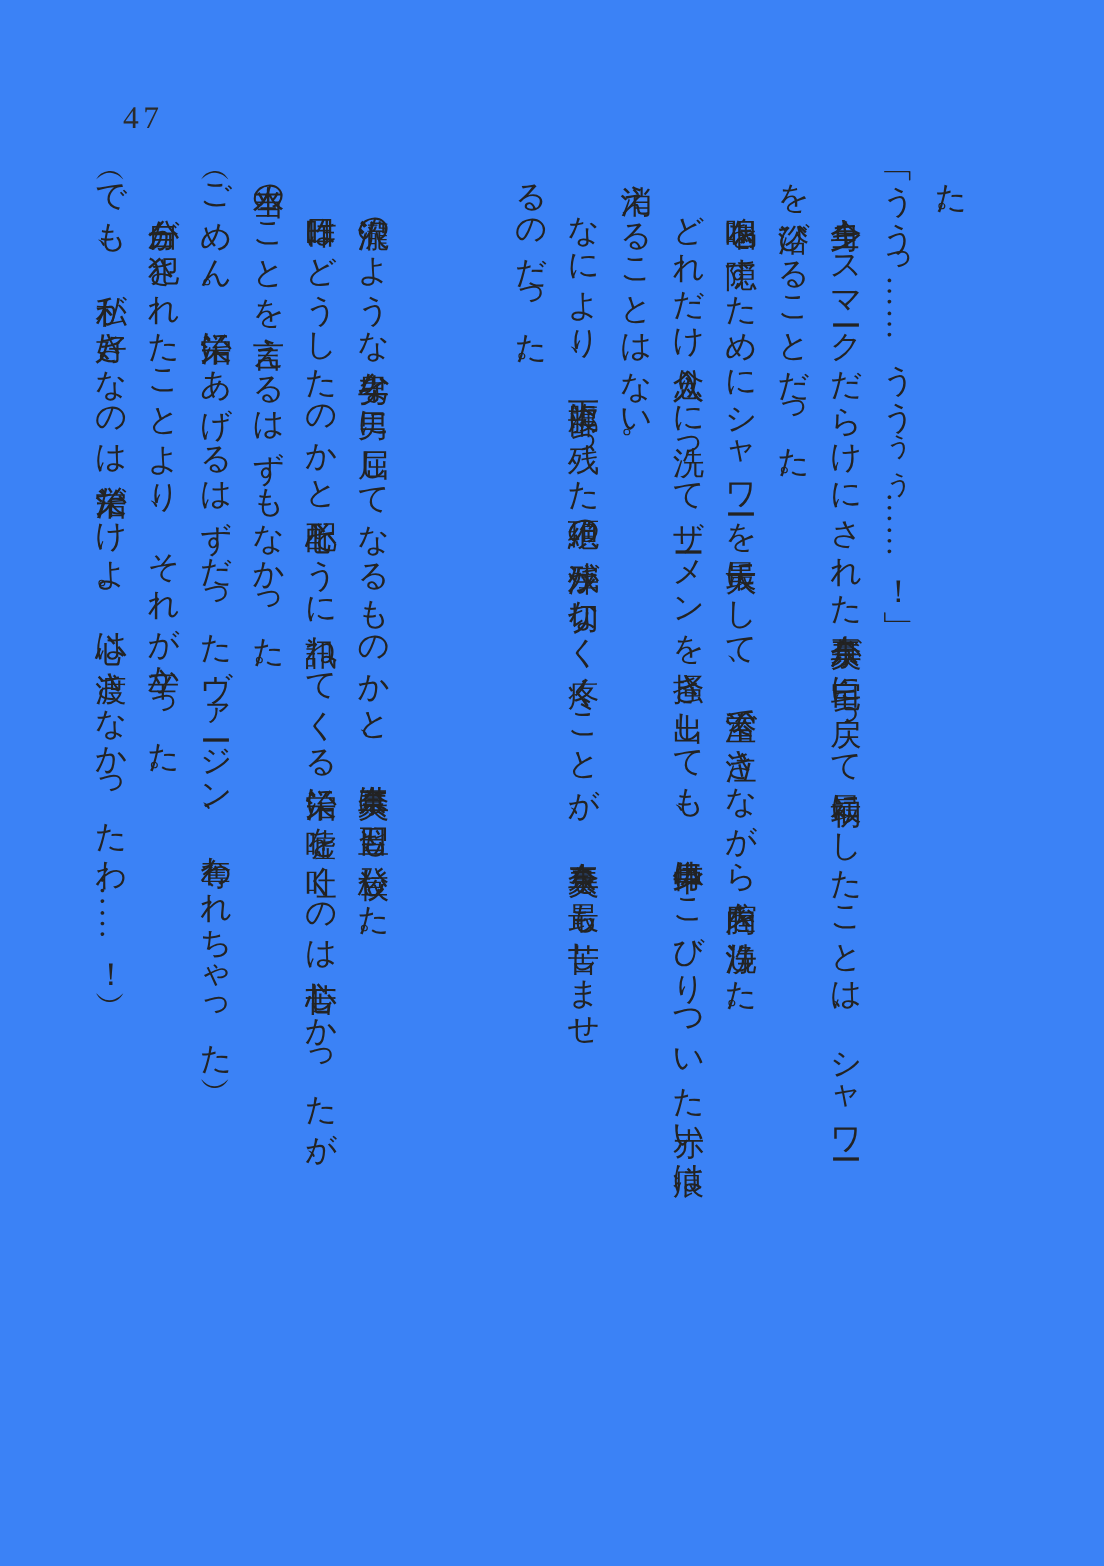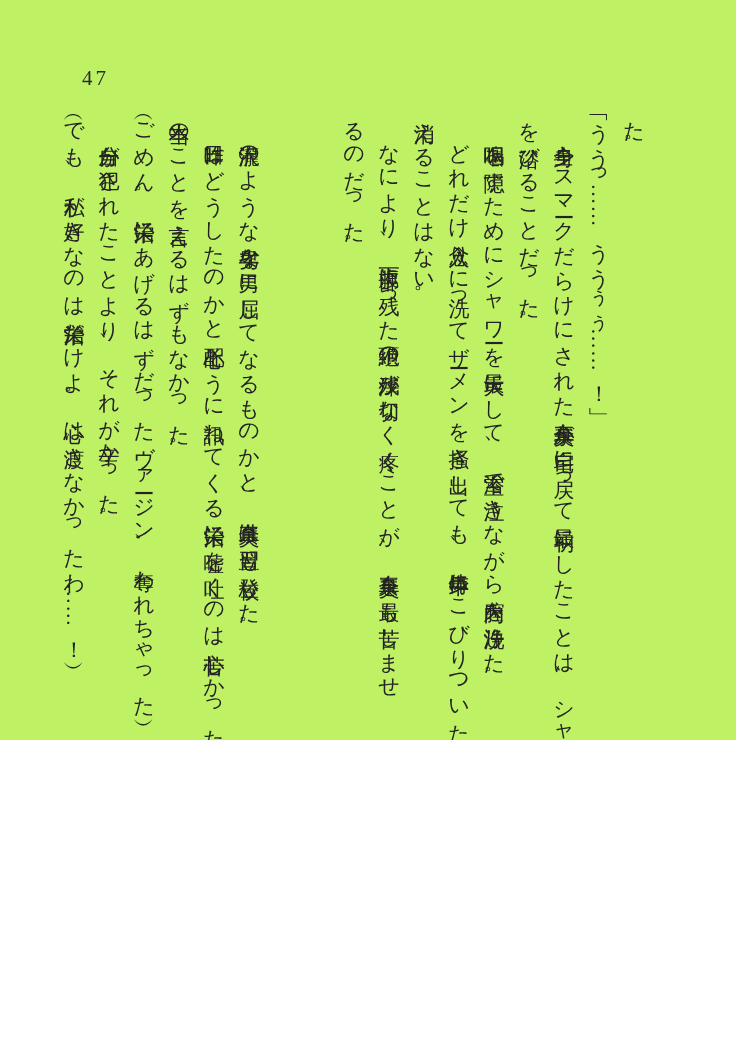--- a/index.html
+++ b/index.html
@@ -7,22 +7,22 @@
     padding: 0;
   }
   body {
     width: 736px;
     height: 1044px;
     background: #ffffff;
   }
   .page {
     position: relative;
     width: 736px;
-    height: 740px;
-    background: #bef264;
+    height: 1044px;
+    background: #3b82f6;
     overflow: hidden;
     font-family: "Liberation Serif", "DejaVu Serif", serif;
   }
   .page-number {
     position: absolute;
     top: 66px;
     left: 82px;
     font-size: 21px;
     letter-spacing: 3px;
     color: #2b2b2b;

